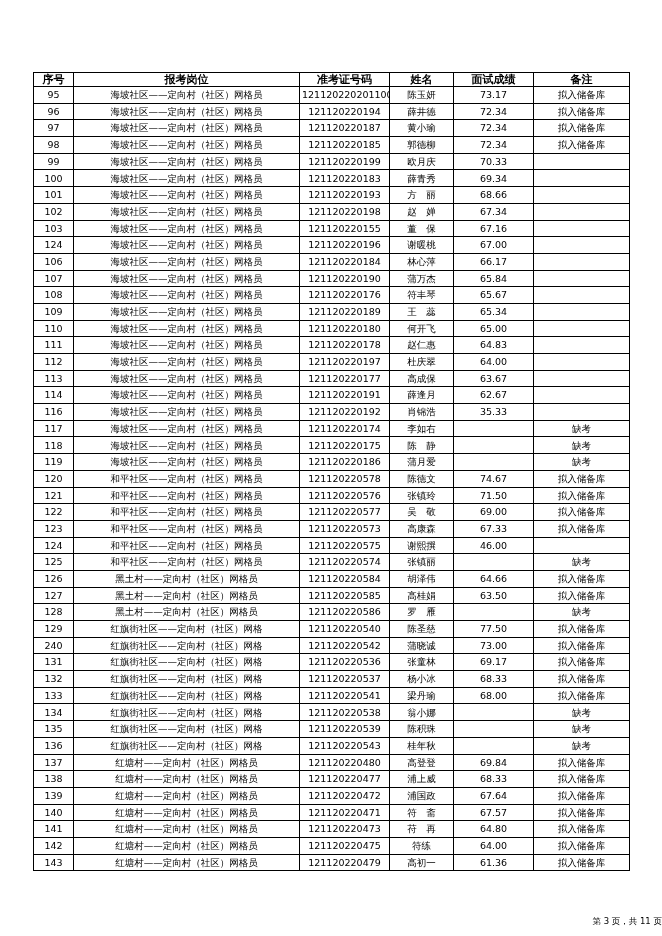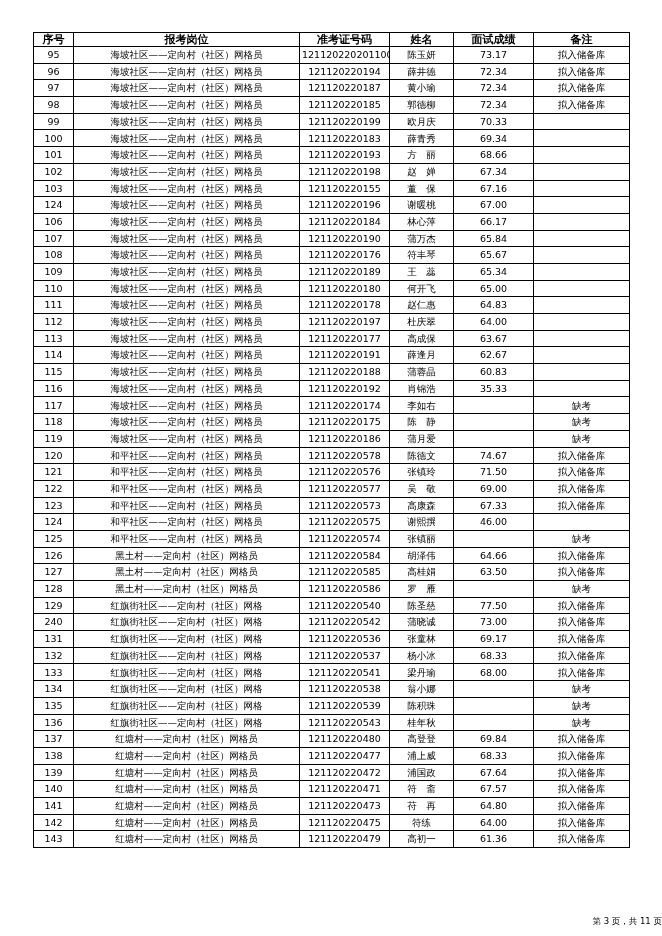--- a/index.html
+++ b/index.html
@@ -14,20 +14,21 @@
     height: 936px;
     background: #ffffff;
     box-sizing: border-box;
     padding: 32px 33px 0 33px;
     position: relative;
   }
   table.results {
     border-collapse: collapse;
     table-layout: fixed;
     width: 596px;
+    margin-top: 40px;
   }
   table.results th,
   table.results td {
     border: 1px solid #000000;
     font-size: 9.5px;
     line-height: 1;
     text-align: center;
     vertical-align: middle;
     padding: 0 2px;
     height: 16.7px;
@@ -226,28 +227,20 @@
         </tr>
         <tr>
           <td>114</td>
           <td>海坡社区——定向村（社区）网格员</td>
           <td>121120220191</td>
           <td>薛逢月</td>
           <td>62.67</td>
           <td></td>
         </tr>
         <tr>
-          <td>115</td>
-          <td>海坡社区——定向村（社区）网格员</td>
-          <td>121120220188</td>
-          <td>蒲蓉晶</td>
-          <td>60.83</td>
-          <td></td>
-        </tr>
-        <tr>
           <td>116</td>
           <td>海坡社区——定向村（社区）网格员</td>
           <td>121120220192</td>
           <td>肖锦浩</td>
           <td>35.33</td>
           <td></td>
         </tr>
         <tr>
           <td>117</td>
           <td>海坡社区——定向村（社区）网格员</td>

